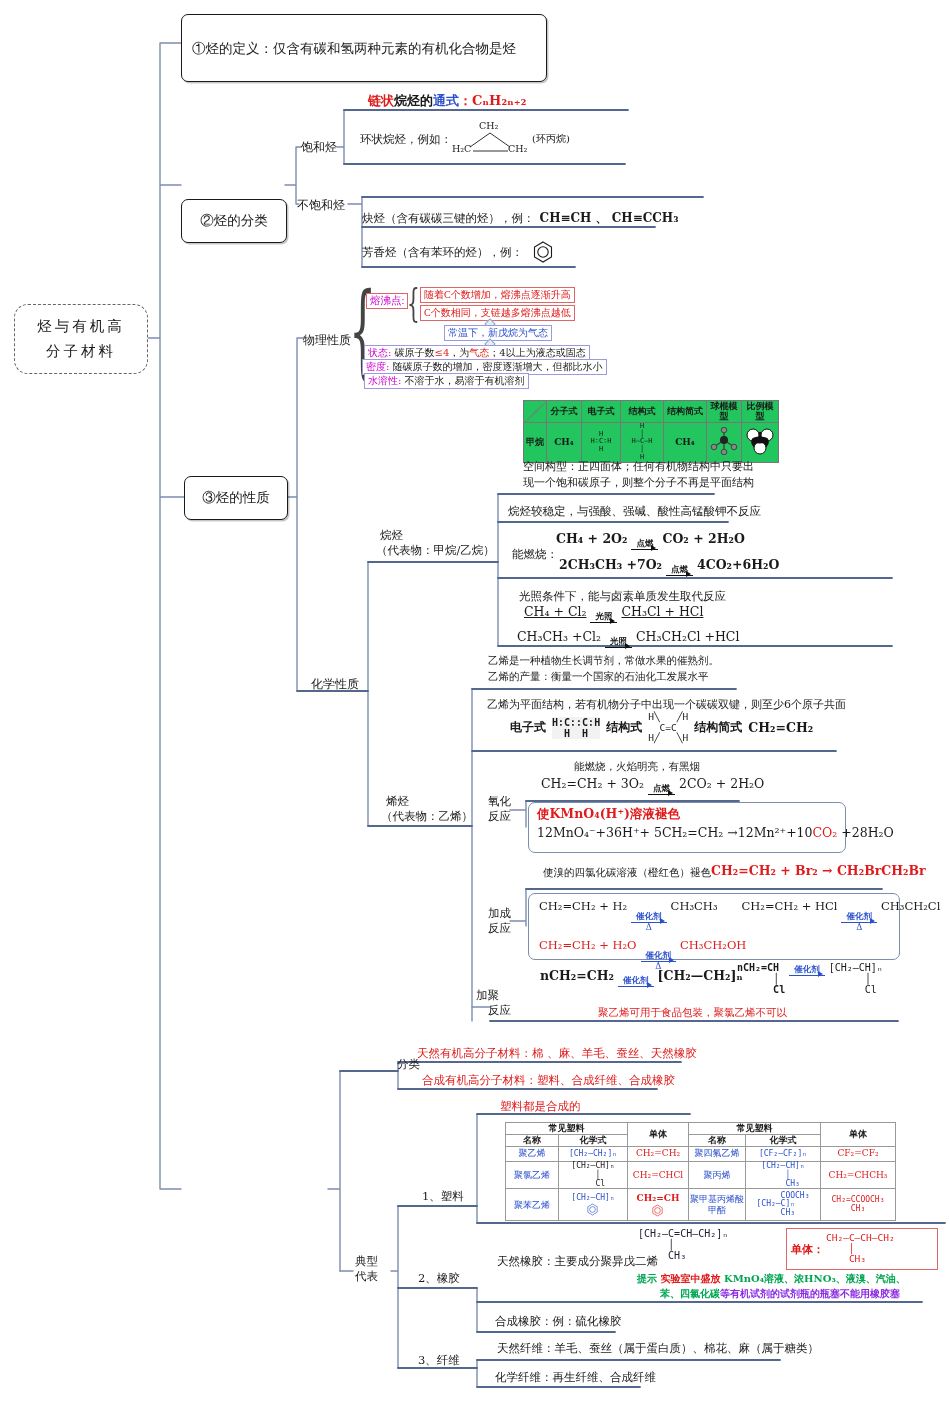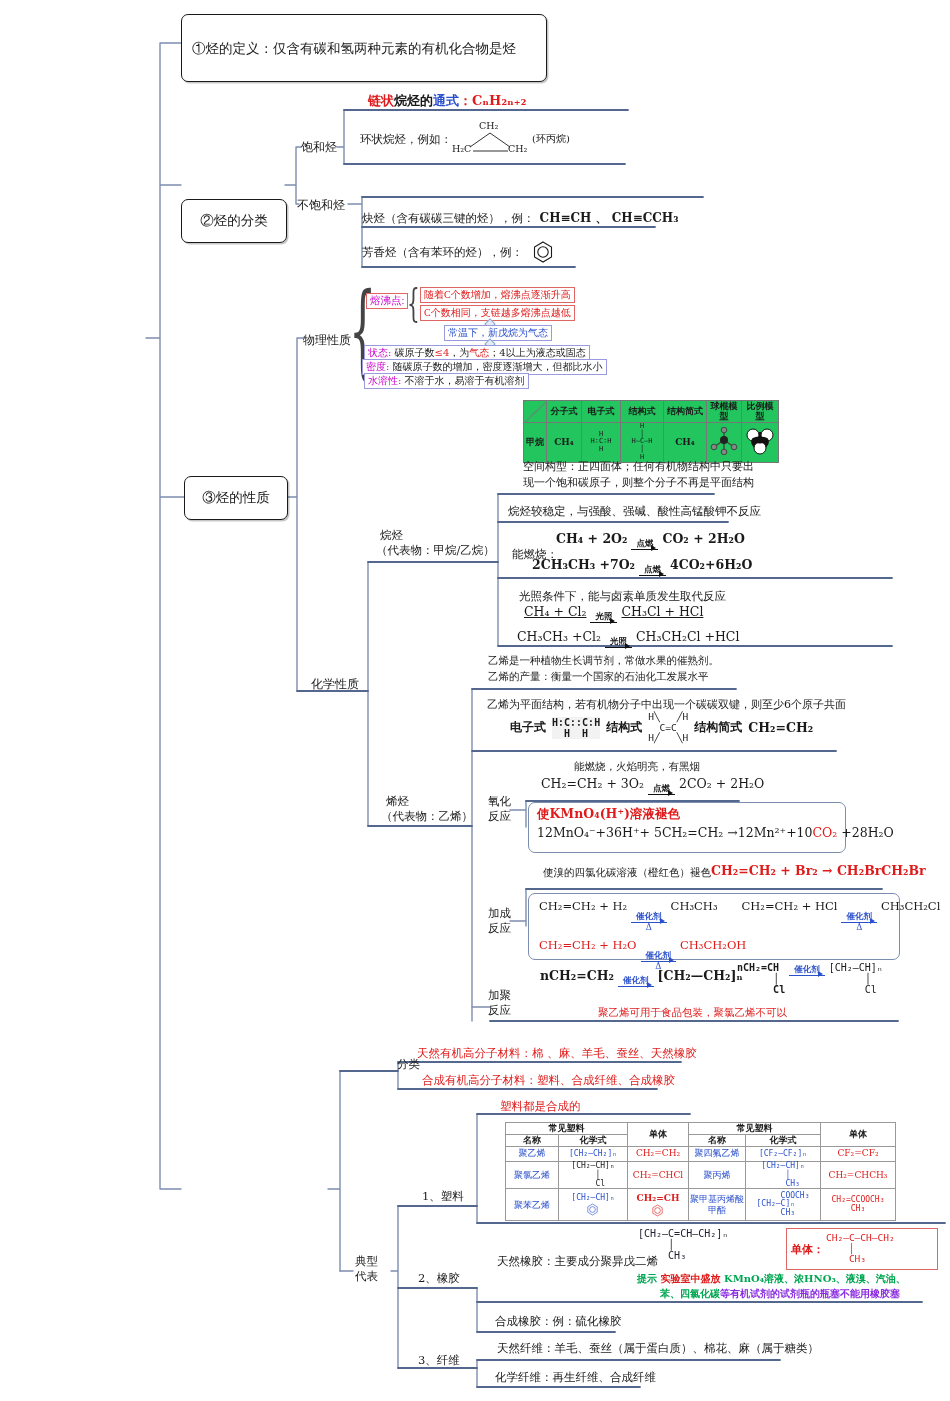--- a/index.html
+++ b/index.html
@@ -99,20 +99,24 @@
         <path d="M477 1223 H945"></path>
     <path d="M398 1288 H477"></path>
         <path d="M477 1302 H922"></path>
         <path d="M477 1332 H615"></path>
     <path d="M398 1368 H477"></path>
         <path d="M477 1360 H780"></path>
         <path d="M477 1387 H640"></path>
   </g>
 </svg>
 
+<div class="abs rootbox" style="left:14px;top:304px;width:132px;height:68px;">
+  <div>烃与有机高</div>
+  <div>分子材料</div>
+</div>
 
 <div class="abs box" style="left:181px;top:14px;width:344px;height:58px;padding:4px 10px;justify-content:flex-start;">
   <div style="font-size:13.5px;line-height:1.65;">①烃的定义：仅含有碳和氢两种元素的有机化合物是烃</div>
 </div>
 
 <div class="abs box" style="left:181px;top:167px;width:104px;height:42px;margin-top:32px;">
   <div style="font-size:13.5px;">②烃的分类</div>
 </div>
 <div class="abs lbl12 nowrap" style="left:301px;top:139px;">饱和烃</div>
 <div class="abs lbl12 nowrap" style="left:297px;top:197px;">不饱和烃</div>
@@ -224,21 +228,21 @@
 
 <div class="abs lbl nowrap" style="left:508px;top:504px;">烷烃较稳定，与强酸、强碱、酸性高锰酸钾不反应</div>
 
 <div class="abs lbl nowrap" style="left:512px;top:547px;">能燃烧：</div>
 <div class="abs eq b nowrap" style="left:556px;top:531px;">
   <span>CH₄ + 2O₂</span><span class="rx">
         <span class="cond">点燃</span>
         <span class="shaft"></span>
       </span><span>CO₂  + 2H₂O</span>
 </div>
-<div class="abs eq b nowrap" style="left:532px;top:557px;">
+<div class="abs eq b nowrap" style="left:559px;top:557px;">
   <span>2CH₃CH₃ +7O₂</span><span class="rx">
         <span class="cond">点燃</span>
         <span class="shaft"></span>
       </span><span>4CO₂+6H₂O</span>
 </div>
 
 <div class="abs lbl nowrap" style="left:519px;top:589px;">光照条件下，能与卤素单质发生取代反应</div>
 <div class="abs eq nowrap" style="left:524px;top:604px;text-decoration:underline;">
   <span>CH₄ + Cl₂</span><span class="rx">
         <span class="cond">光照</span>
@@ -306,21 +310,21 @@
   </div>
   <div style="margin-top:2px;">
     <span class="eq eq115 red nowrap"><span>CH₂=CH₂ + H₂O</span><span class="rx blue hasd">
             <span class="cond">催化剂</span>
             <span class="shaft"></span>
             <span class="below">Δ</span>
           </span><span>CH₃CH₂OH</span></span>
   </div>
 </div>
 
-<div class="abs lbl nowrap" style="left:488px;top:988px;text-align:right;">加聚</div>
+<div class="abs lbl nowrap" style="left:476px;top:988px;text-align:right;">加聚</div>
 <div class="abs lbl nowrap" style="left:488px;top:1003px;">反应</div>
 <div class="abs eq b nowrap" style="left:540px;top:968px;">
   <span>nCH₂=CH₂</span><span class="rx blue">
         <span class="cond">催化剂</span>
         <span class="shaft"></span>
       </span><span>[CH₂—CH₂]ₙ</span>
 </div>
 <div class="abs nowrap" style="left:737px;top:962px;display:flex;align-items:flex-start;">
   <span class="stackL pre b" style="font-size:10px;"><span>nCH₂=CH</span><span>      │</span><span>      Cl</span></span>
   <span class="rx blue" style="margin-top:3px;">

